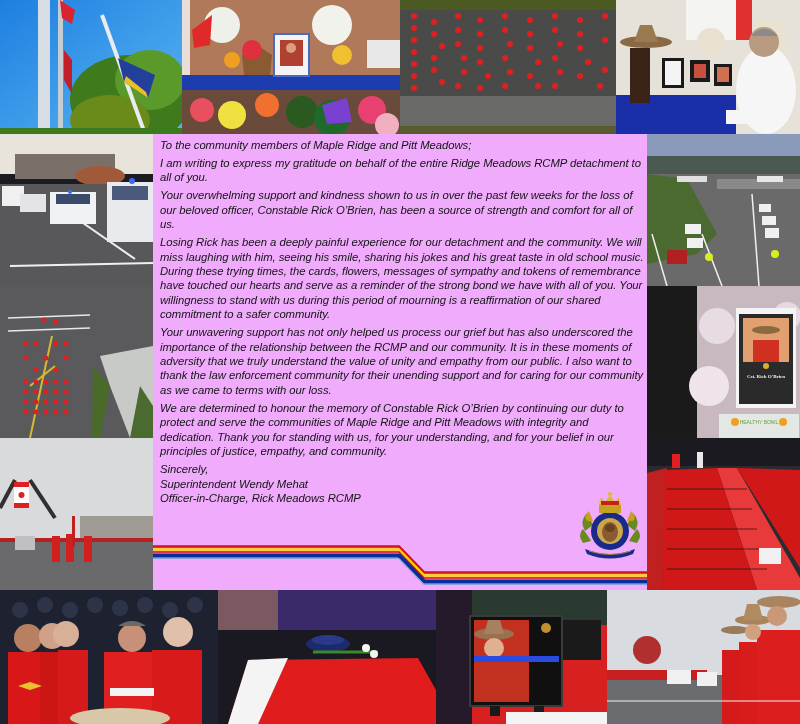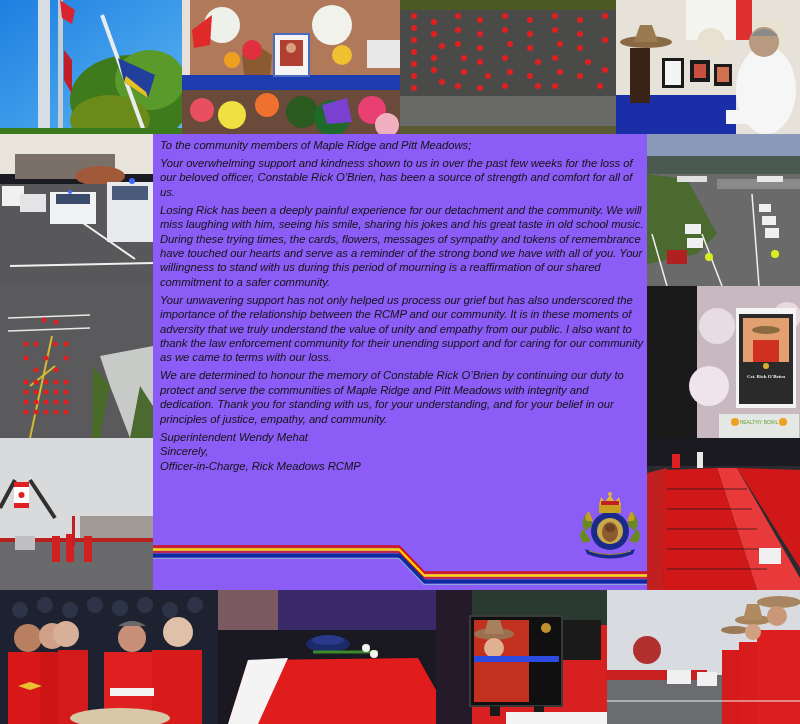--- a/index.html
+++ b/index.html
@@ -5,21 +5,21 @@
     * { box-sizing: border-box; margin: 0; padding: 0; }
     html, body { width: 800px; height: 724px; overflow: hidden; background: #1b1b22; }
     body { position: relative; font-family: "Liberation Sans", sans-serif; }
 
     .tile { position: absolute; overflow: hidden; }
     .tile svg { display: block; width: 100%; height: 100%; }
 
     
     .letter {
       position: absolute; left: 153px; top: 134px; width: 494px; height: 456px;
-      background: #8b5cf6; overflow: hidden;
+      background: #f0abfc; overflow: hidden;
     }
     .letter-text {
       position: absolute; left: 7px; top: 4px; width: 485px;
       font-family: "Liberation Sans", sans-serif; font-style: italic;
       font-size: 11.3px; line-height: 14.4px; color: #141414; letter-spacing: -0.05px;
     }
     .letter-text p { margin-bottom: 3.6px; }
     .signoff { margin-top: 2px; }
     .signoff div { line-height: 14.4px; }
     .crest { position: absolute; left: 424px; top: 357px; width: 66px; height: 72px; }
@@ -402,27 +402,28 @@
     <ellipse cx="172" cy="12" rx="22" ry="6" fill="#a88460"></ellipse>
     <circle cx="146" cy="42" r="8" fill="#d0a080"></circle>
     <circle cx="170" cy="26" r="10" fill="#c89878"></circle>
     <rect x="0" y="110" width="193" height="2" fill="#f0f0f0" opacity="0.5"></rect>
   </svg>
 </div>
 
 <div class="letter">
   <div class="letter-text">
     <p>To the community members of Maple Ridge and Pitt Meadows;</p>
+    <p>I am writing to express my gratitude on behalf of the entire Ridge Meadows RCMP detachment to all of you.</p>
     <p>Your overwhelming support and kindness shown to us in over the past few weeks for the loss of our beloved officer, Constable Rick O’Brien, has been a source of strength and comfort for all of us.</p>
     <p>Losing Rick has been a deeply painful experience for our detachment and the community. We will miss laughing with him, seeing his smile, sharing his jokes and his great taste in old school music. During these trying times, the cards, flowers, messages of sympathy and tokens of remembrance have touched our hearts and serve as a reminder of the strong bond we have with all of you. Your willingness to stand with us during this period of mourning is a reaffirmation of our shared commitment to a safer community.</p>
     <p>Your unwavering support has not only helped us process our grief but has also underscored the importance of the relationship between the RCMP and our community. It is in these moments of adversity that we truly understand the value of unity and empathy from our public. I also want to thank the law enforcement community for their unending support and for caring for our community as we came to terms with our loss.</p>
     <p>We are determined to honour the memory of Constable Rick O’Brien by continuing our duty to protect and serve the communities of Maple Ridge and Pitt Meadows with integrity and dedication. Thank you for standing with us, for your understanding, and for your belief in our principles of justice, empathy, and community.</p>
     <div class="signoff">
+      <div>Sincerely,</div>
       <div>Superintendent Wendy Mehat</div>
-      <div>Sincerely,</div>
       <div>Officer-in-Charge, Rick Meadows RCMP</div>
     </div>
   </div>
 
   <div class="crest">
     <svg viewBox="0 0 66 72">
       <g fill="#6a8a20">
         <path d="M8,40 Q2,30 10,22 Q14,30 16,34 Z"></path>
         <path d="M58,40 Q64,30 56,22 Q52,30 50,34 Z"></path>
         <path d="M6,52 Q0,44 6,38 Q12,46 14,50 Z"></path>

